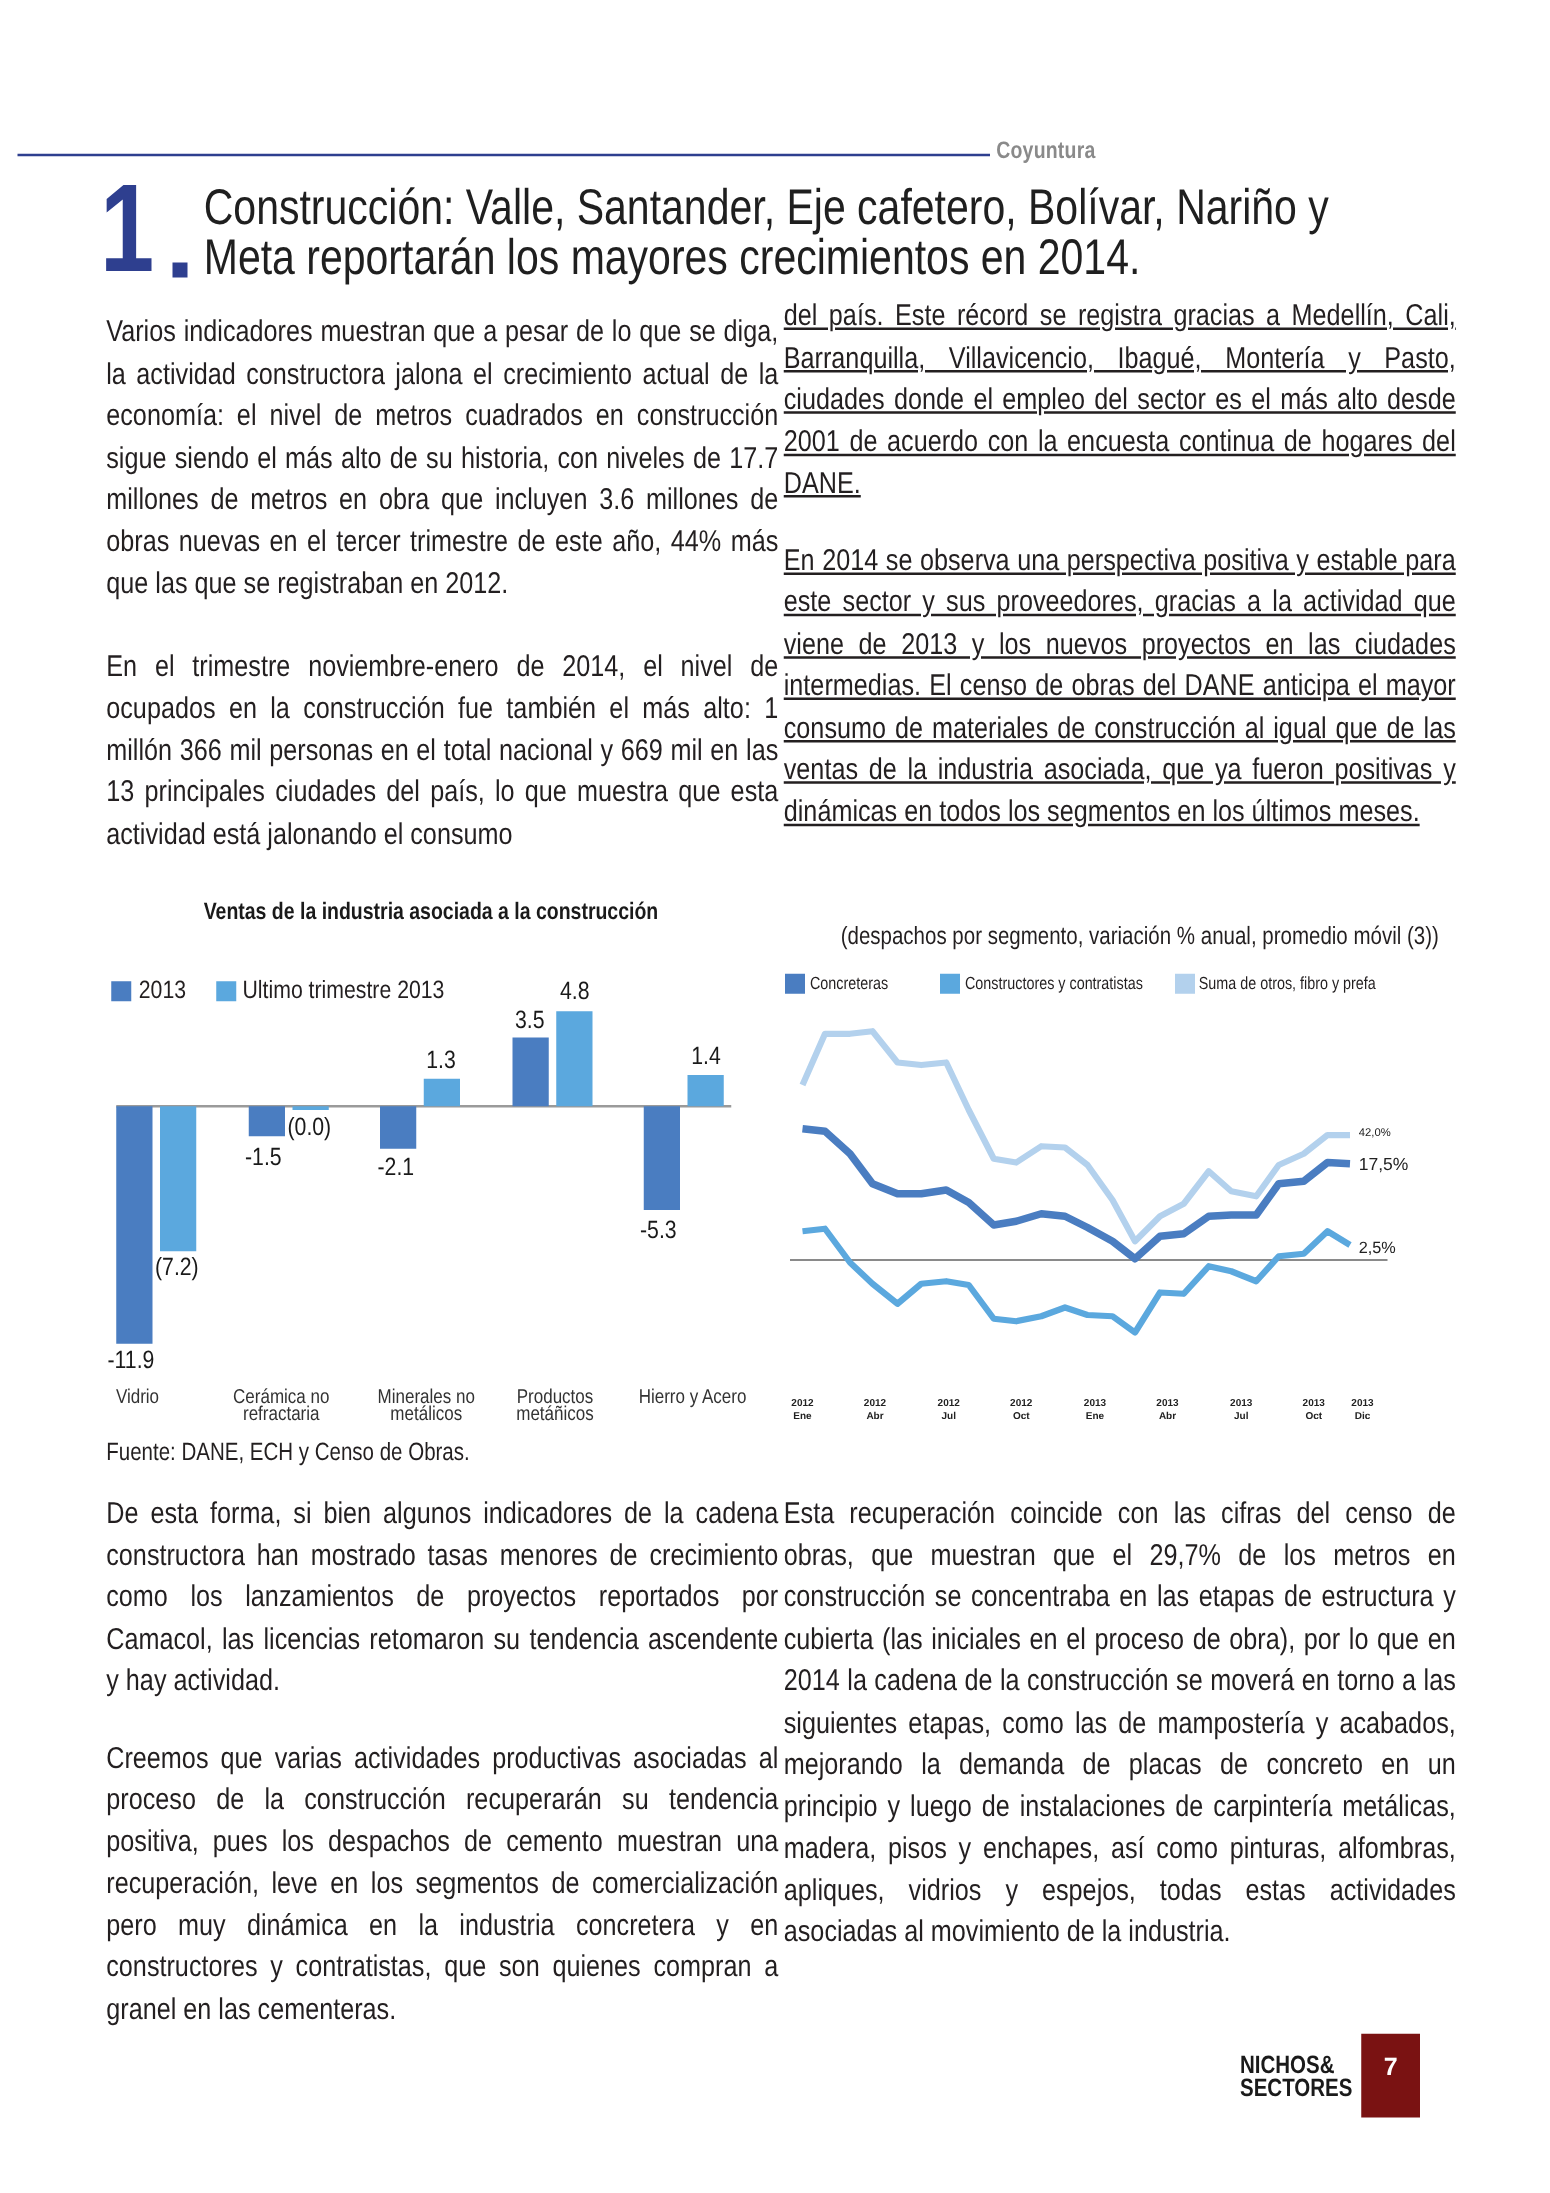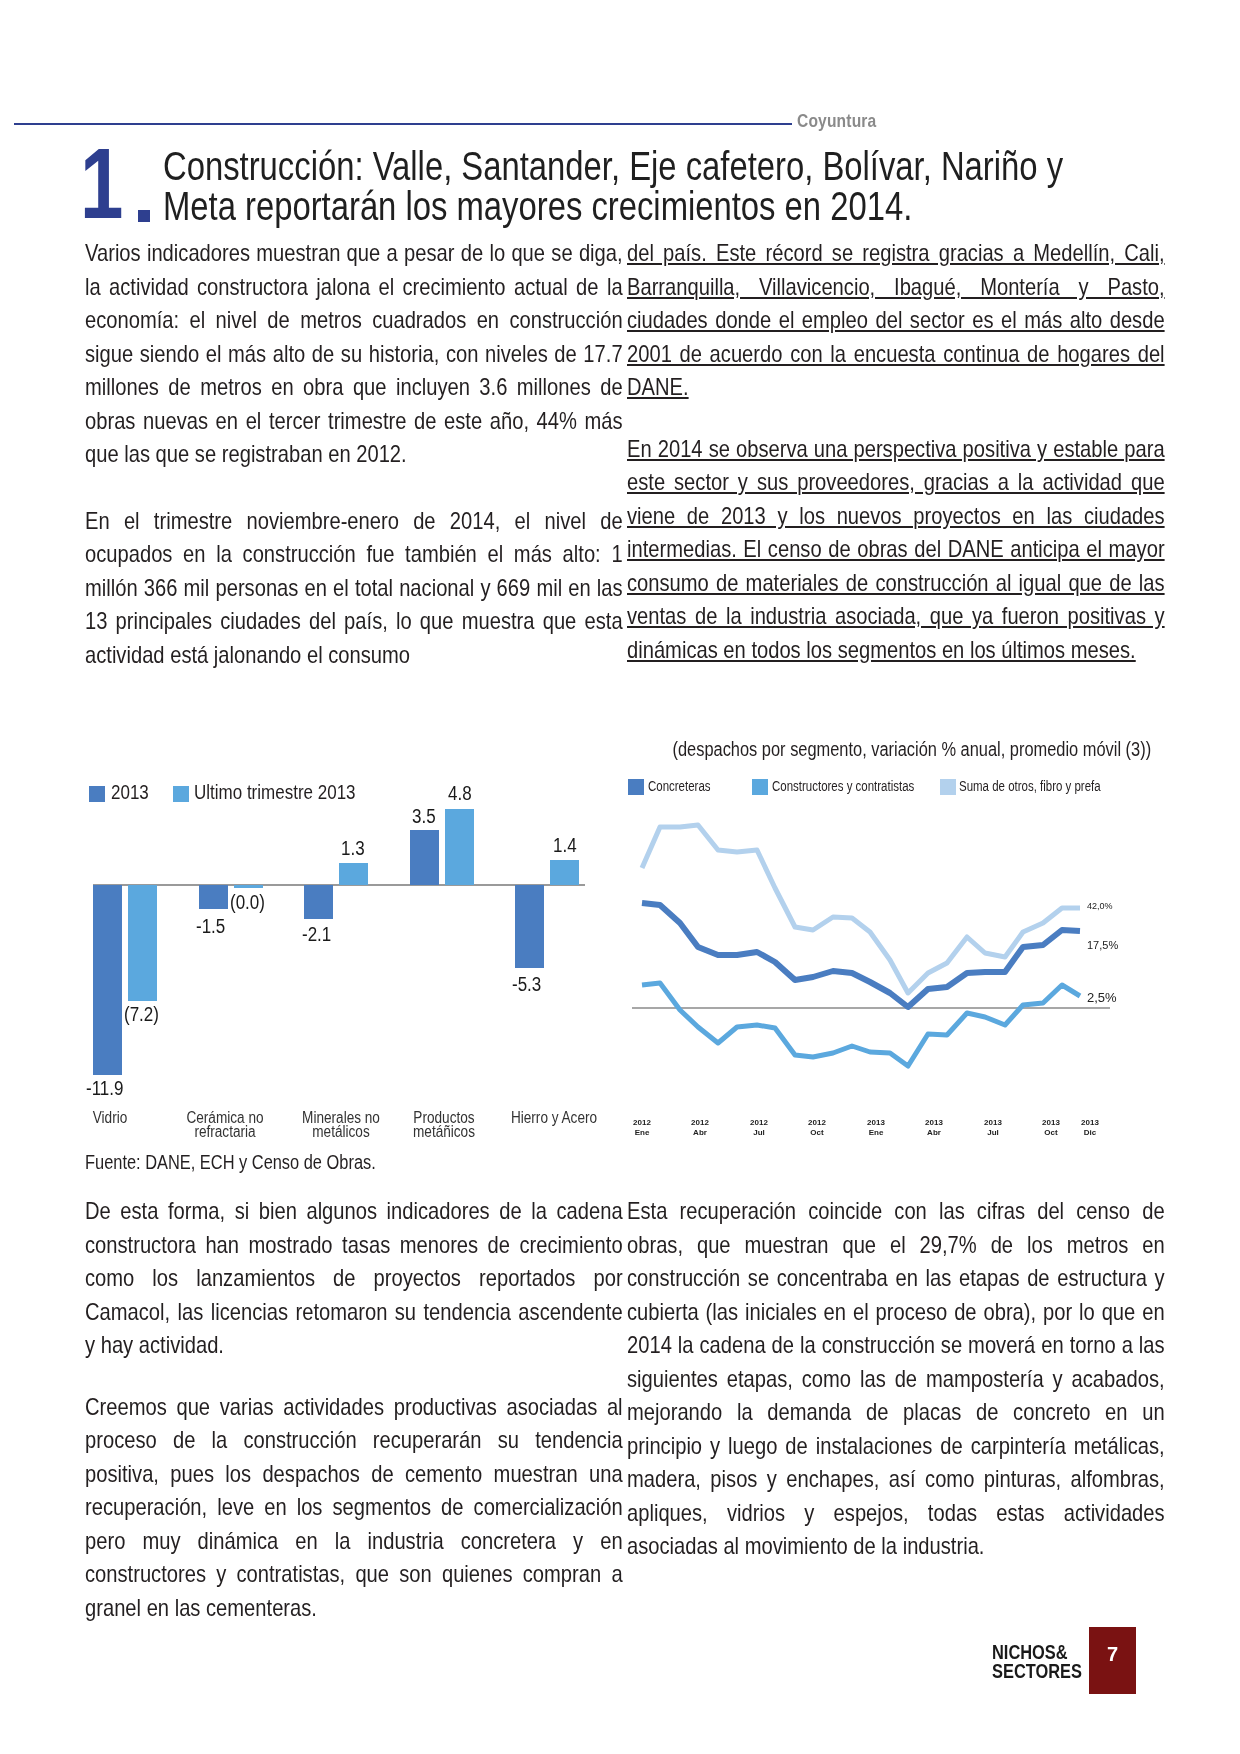--- a/index.html
+++ b/index.html
@@ -37,35 +37,38 @@
 
 <div class="abs rule"></div>
 <div class="abs section-label">Coyuntura</div>
 <div class="abs big-num">1</div>
 <div class="abs big-dot"></div>
 <div class="abs title">
   <div>Construcción: Valle, Santander, Eje cafetero, Bolívar, Nariño y</div>
   <div>Meta reportarán los mayores crecimientos en 2014.</div>
 </div>
 
-<div class="abs col" style="left:85px; top:236px; width:538px;">
+<div class="abs col" style="left:85px; top:249px; width:538px;">
   <div class="inner">
     <p style="margin-bottom:33px;">Varios indicadores muestran que a pesar de lo que se diga, la actividad constructora jalona el crecimiento actual de la economía: el nivel de metros cuadrados en construcción sigue siendo el más alto de su historia, con niveles de 17.7 millones de metros en obra que incluyen 3.6 millones de obras nuevas en el tercer trimestre de este año, 44% más que las que se registraban en 2012.</p>
     <p>En el trimestre noviembre-enero de 2014, el nivel de ocupados en la construcción fue también el más alto: 1 millón 366 mil personas en el total nacional y 669 mil en las 13 principales ciudades del país, lo que muestra que esta actividad está jalonando el consumo</p>
   </div>
 </div>
 
 <div class="abs col" style="left:627px; top:236px; width:538px;text-decoration:underline;">
   <div class="inner">
     <p style="margin-bottom:28px;">del país. Este récord se registra gracias a Medellín, Cali, Barranquilla, Villavicencio, Ibagué, Montería y Pasto, ciudades donde el empleo del sector es el más alto desde 2001 de acuerdo con la encuesta continua de hogares del DANE.</p>
     <p>En 2014 se observa una perspectiva positiva y estable para este sector y sus proveedores, gracias a la actividad que viene de 2013 y los nuevos proyectos en las ciudades intermedias. El censo de obras del DANE anticipa el mayor consumo de materiales de construcción al igual que de las ventas de la industria asociada, que ya fueron positivas y dinámicas en todos los segmentos en los últimos meses.</p>
   </div>
 </div>
 
 <div class="abs" style="left:75px; top:715px; width:540px; height:470px;">
+  <div class="chart-title" style="position:absolute; left:0; top:4px; width:540px;">
+    <span class="cond">Ventas de la industria asociada a la construcción</span>
+  </div>
   <div style="position:absolute; left:14px; top:66px; font-size:20px; white-space:nowrap;">
     <span class="legend-sq" style="background:#4a7dc1;"></span>
     <span style="display:inline-block; transform:scaleX(0.85); transform-origin:left center;">2013</span>
     <span class="legend-sq" style="background:#5ba8de; margin-left:12px;"></span>
     <span style="display:inline-block; transform:scaleX(0.85); transform-origin:left center;">Ultimo trimestre 2013</span>
   </div>
 
   <div style="position:absolute; left:18px; top:169px; width:492px; height:2px; background:#9a9a9a;"></div>
 
   <div class="bar" style="left:18px; top:170px; height:190px; background:#4a7dc1;"></div>
@@ -128,21 +131,21 @@
     <span style="display:inline-block; transform:scaleX(0.82); transform-origin:left center;">Suma de otros, fibro y prefa</span>
   </div>
 
   <svg style="position:absolute; left:0; top:0;" width="540" height="430">
     <line x1="12" y1="298" x2="490" y2="298" stroke="#8a8a8a" stroke-width="1.5"></line>
     <polyline fill="none" stroke="#b3d1ed" stroke-width="5" stroke-linejoin="round" points="22,158 40,117 60,117 78,115 98,140 117,142 137,140 155,178 175,217 193,220 213,207 232,208 250,222 270,250 288,283 308,263 327,253 347,227 365,243 385,247 403,222 423,213 442,198 460,198"></polyline>
     <polyline fill="none" stroke="#4a7dc1" stroke-width="6" stroke-linejoin="round" points="22,193 40,195 60,213 78,237 98,245 117,245 137,242 155,252 175,270 193,267 213,261 232,263 250,272 270,283 288,297 308,279 327,277 347,263 365,262 385,262 403,237 423,235 442,220 460,221"></polyline>
     <polyline fill="none" stroke="#5ba8de" stroke-width="5" stroke-linejoin="round" points="22,275 40,273 60,300 78,317 98,333 117,317 137,315 155,318 175,345 193,347 213,343 232,336 250,342 270,343 288,356 308,324 327,325 347,303 365,307 385,315 403,295 423,293 442,275 460,286"></polyline>
   </svg>
   <div style="position:absolute; left:467px; top:191px; font-size:9px; color:#222;">42,0%</div>
-  <div style="position:absolute; left:467px; top:213px; font-size:11px; color:#222;margin-top:16px;">17,5%</div>
+  <div style="position:absolute; left:467px; top:213px; font-size:14px; color:#222;">17,5%</div>
   <div style="position:absolute; left:467px; top:280px; font-size:13px; color:#222;">2,5%</div>
 
   <div class="tick" style="left:7px; top:408px;">
       <div>2012</div>
       <div>Ene</div>
     </div>
   <div class="tick" style="left:65px; top:408px;">
       <div>2012</div>
       <div>Abr</div>
     </div>

